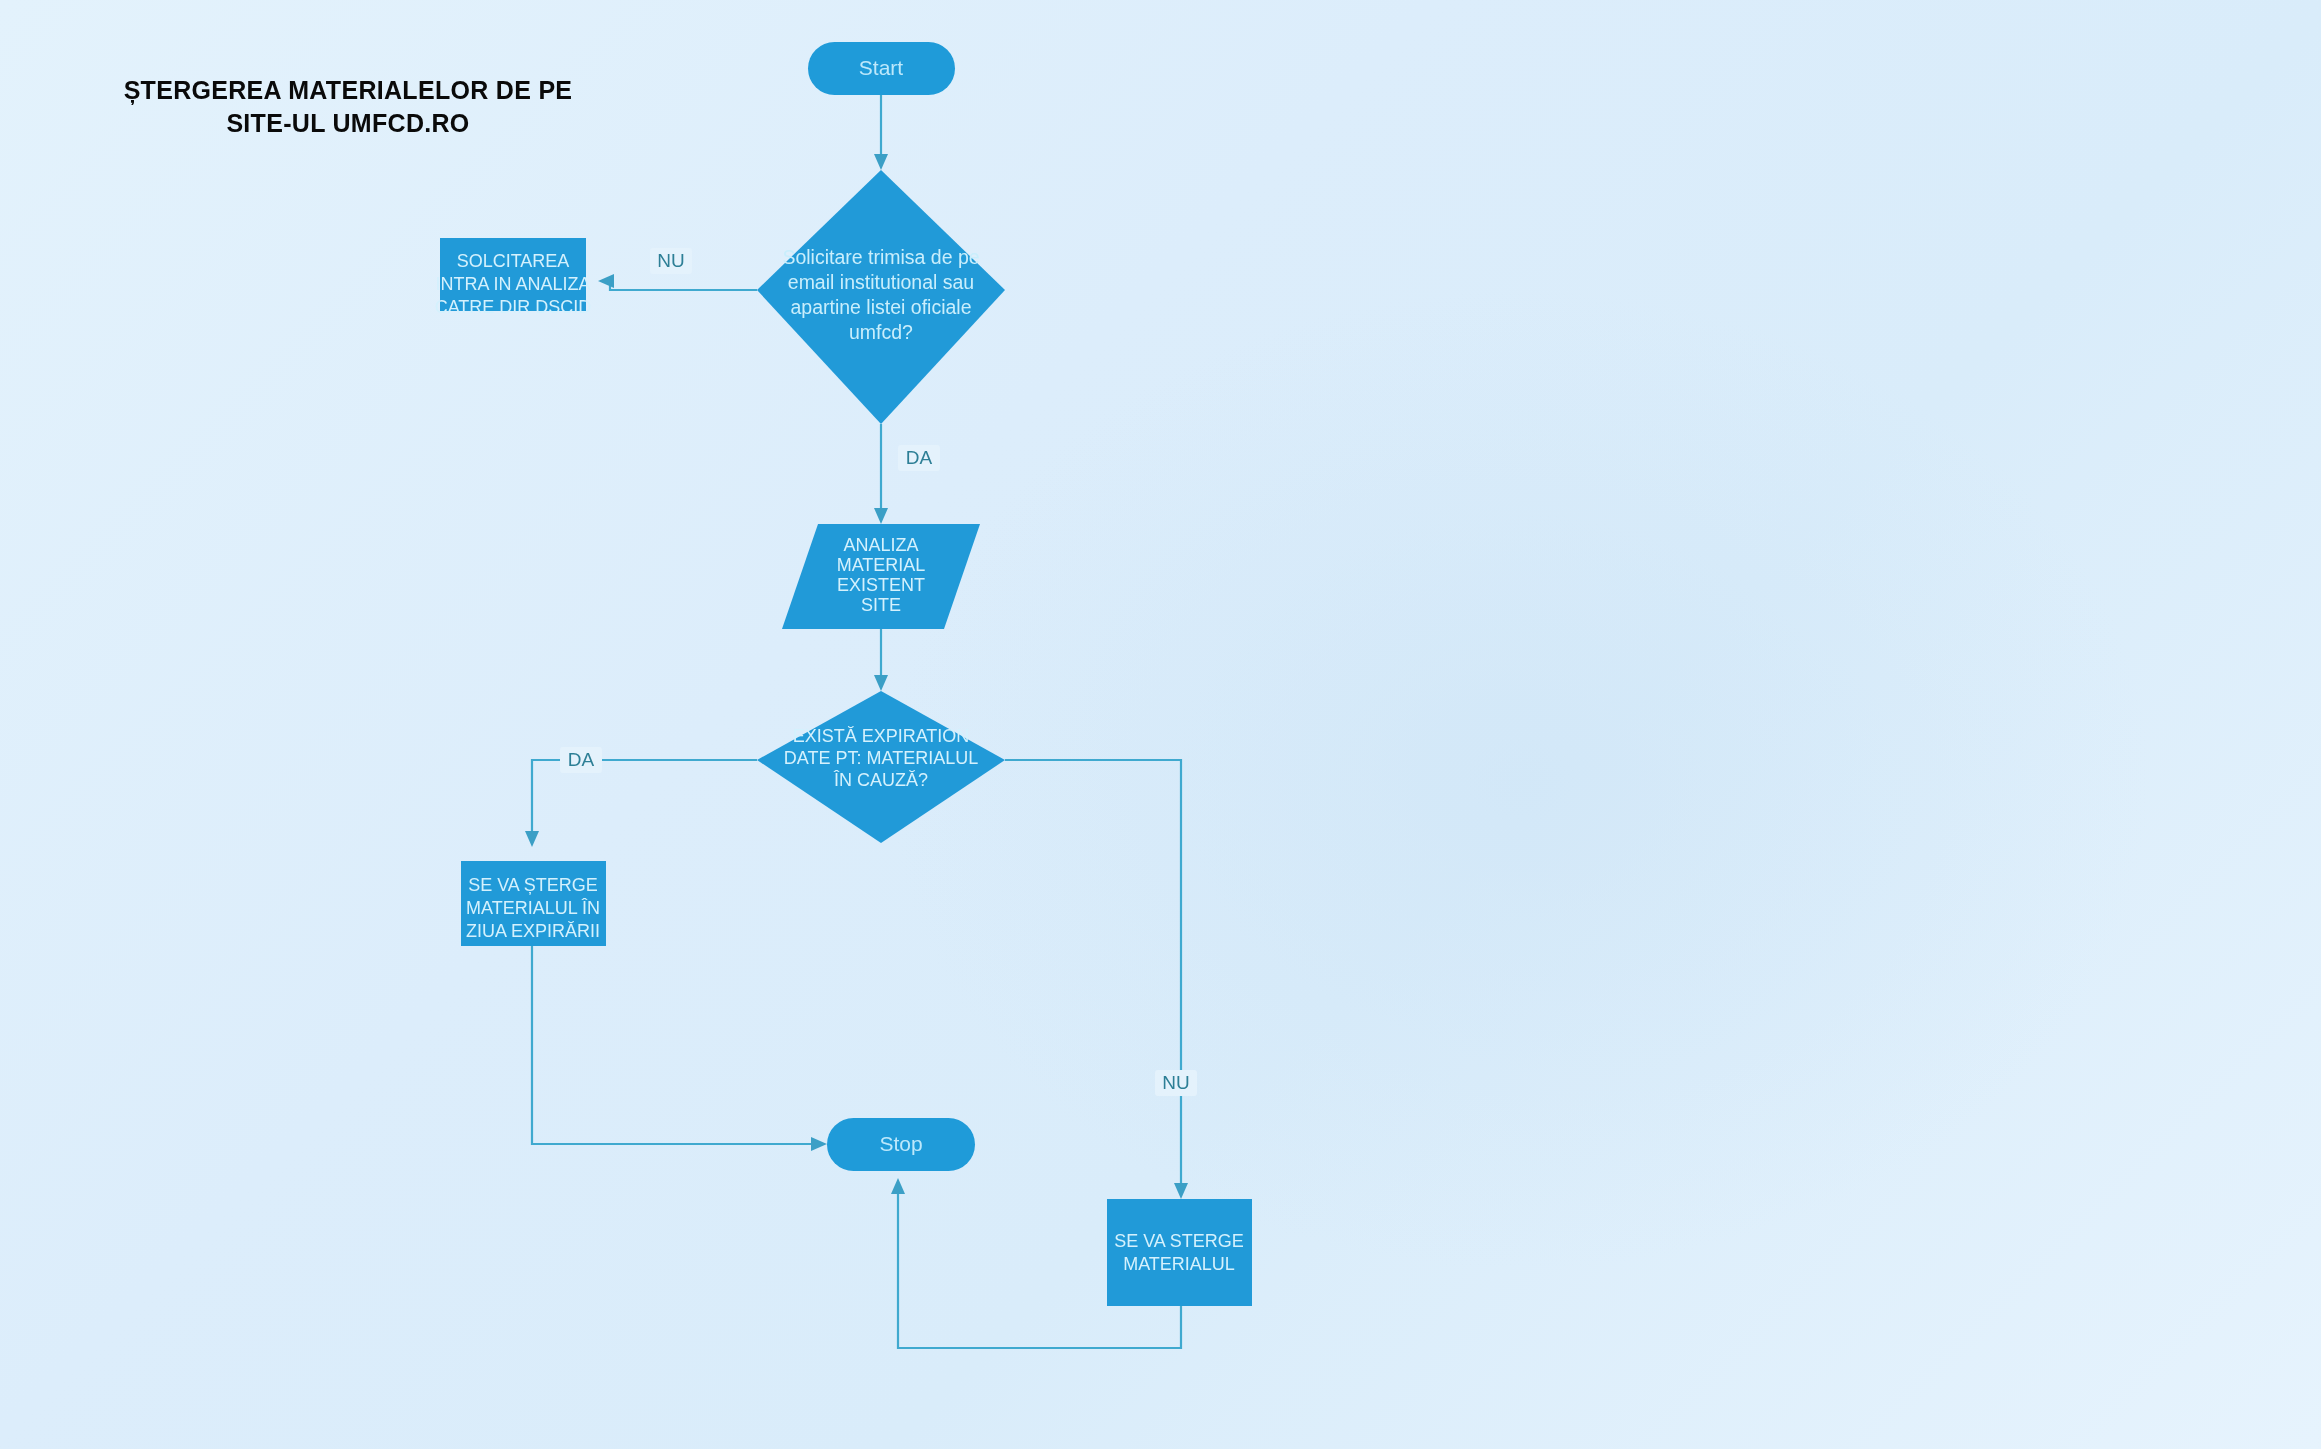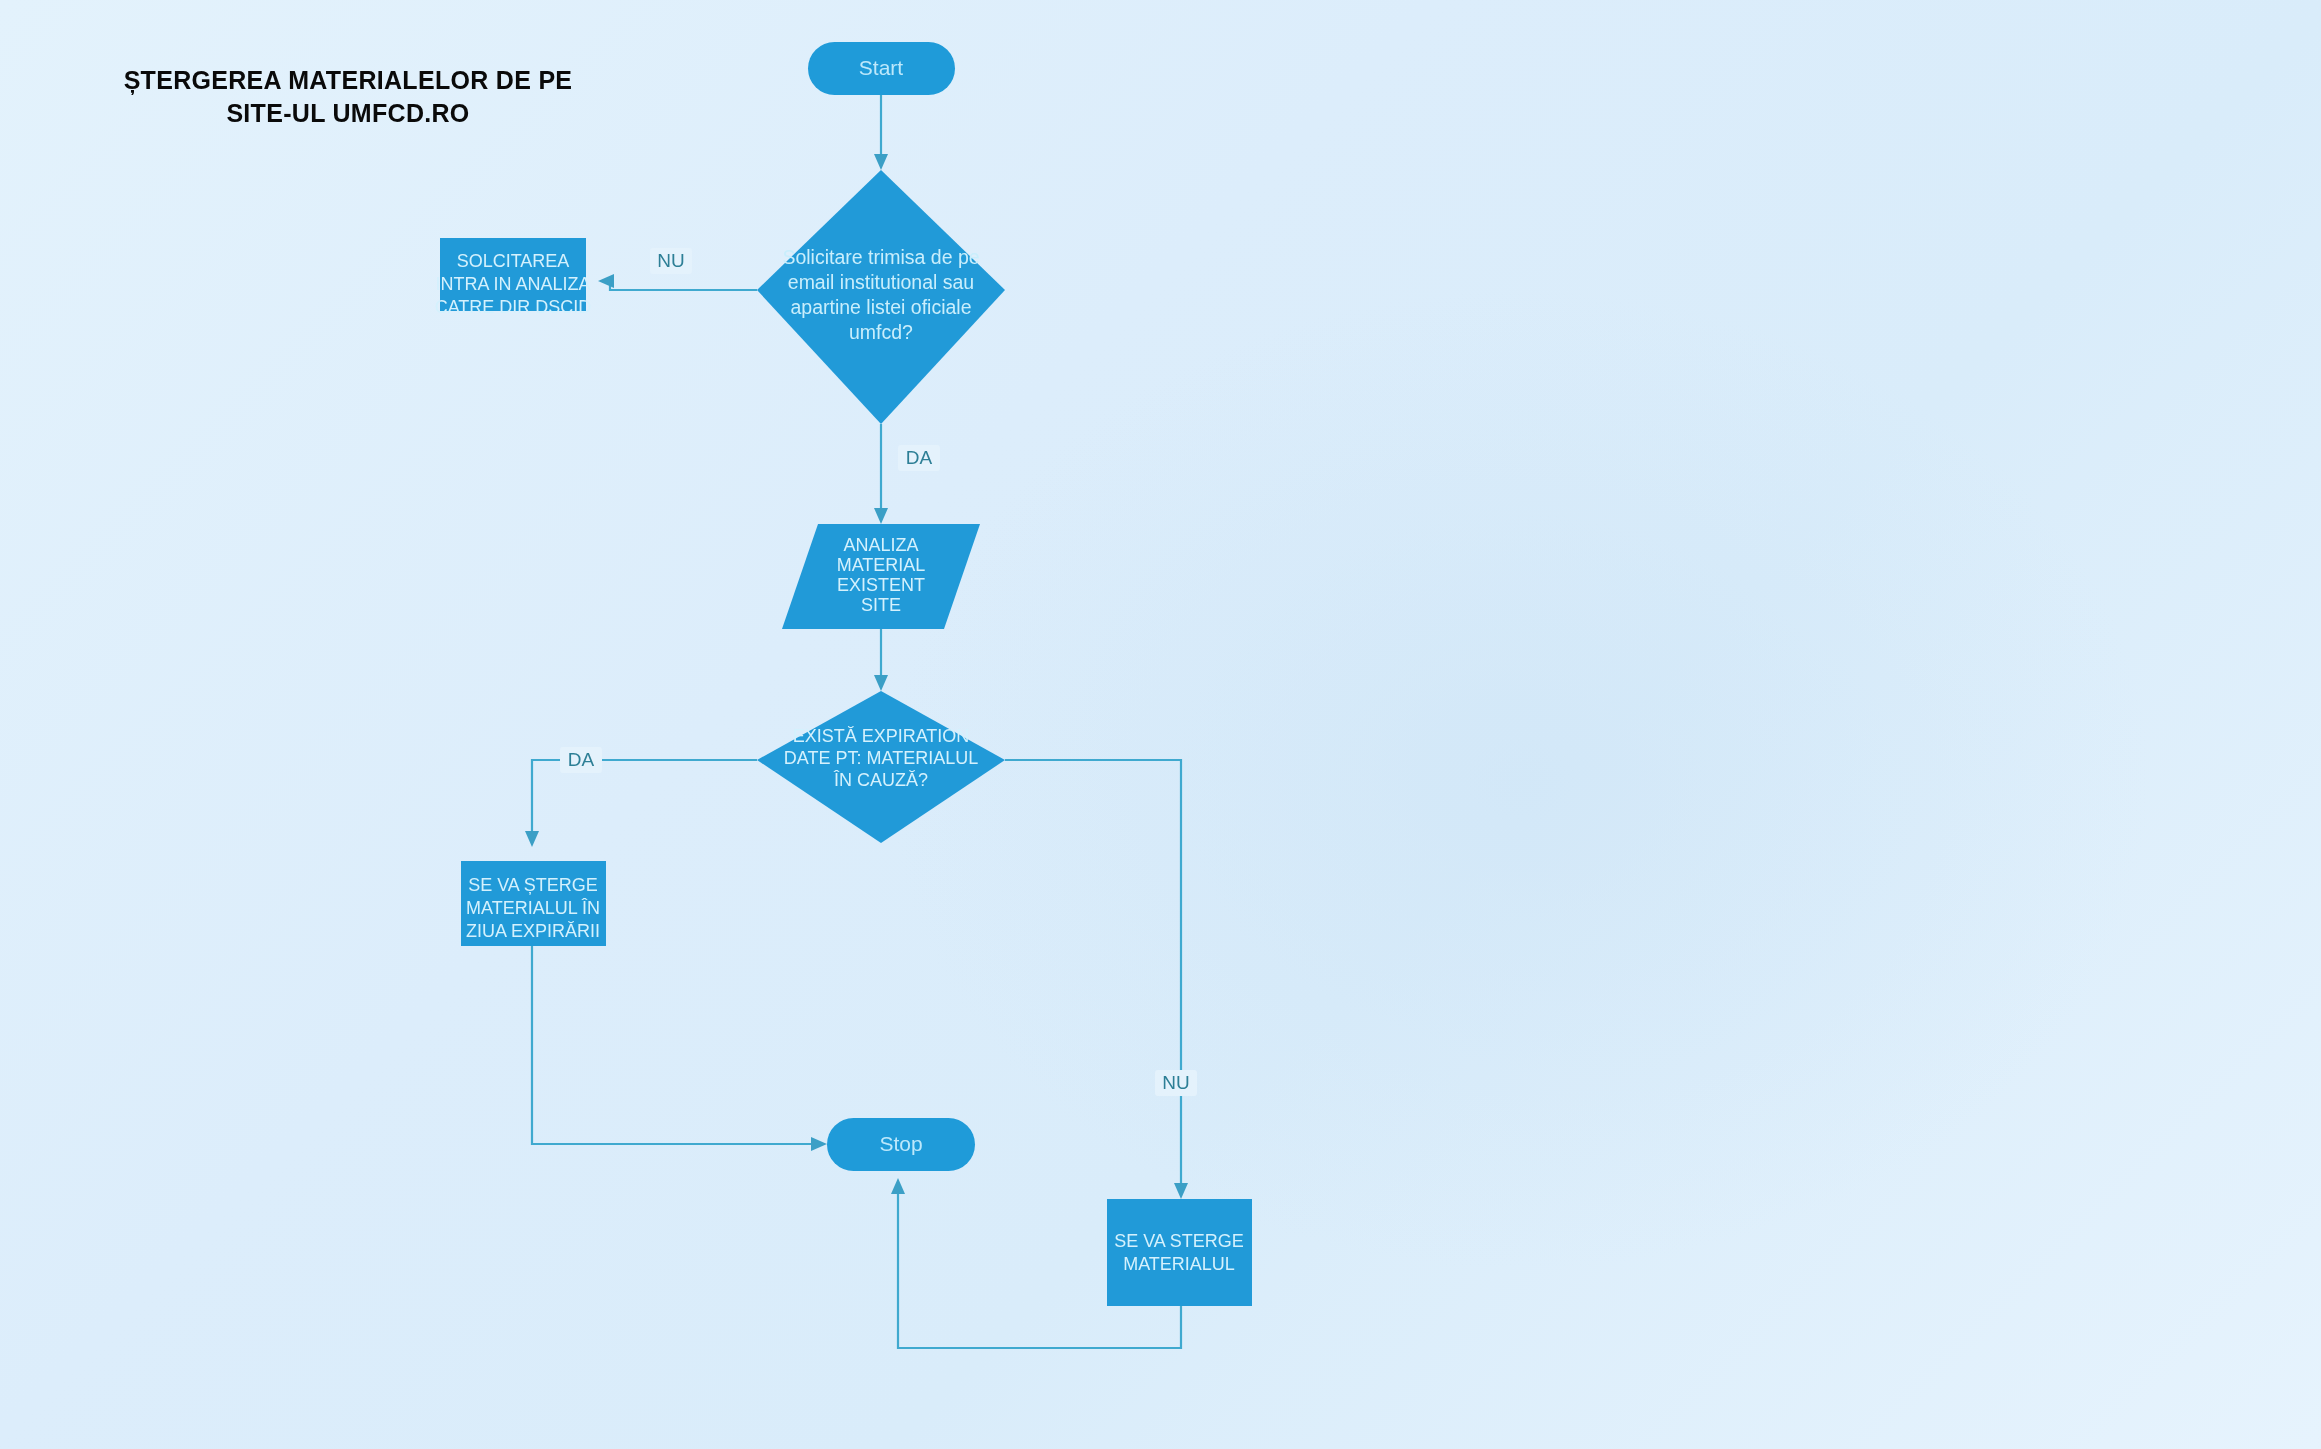--- a/index.html
+++ b/index.html
@@ -22,21 +22,21 @@
   #flow {
     position: absolute;
     left: 0; top: 0;
     width: 2321px;
     height: 1449px;
     display: block;
   }
   .diagram-title {
     position: absolute;
     left: 88px;
-    top: 64px;
+    top: 74px;
     width: 520px;
     color: #0a0a0a;
     font-family: "Liberation Sans", sans-serif;
     font-weight: bold;
     font-size: 25px;
     line-height: 1.32;
     letter-spacing: 0.3px;
     text-align: center;
     white-space: pre-line;
   }

